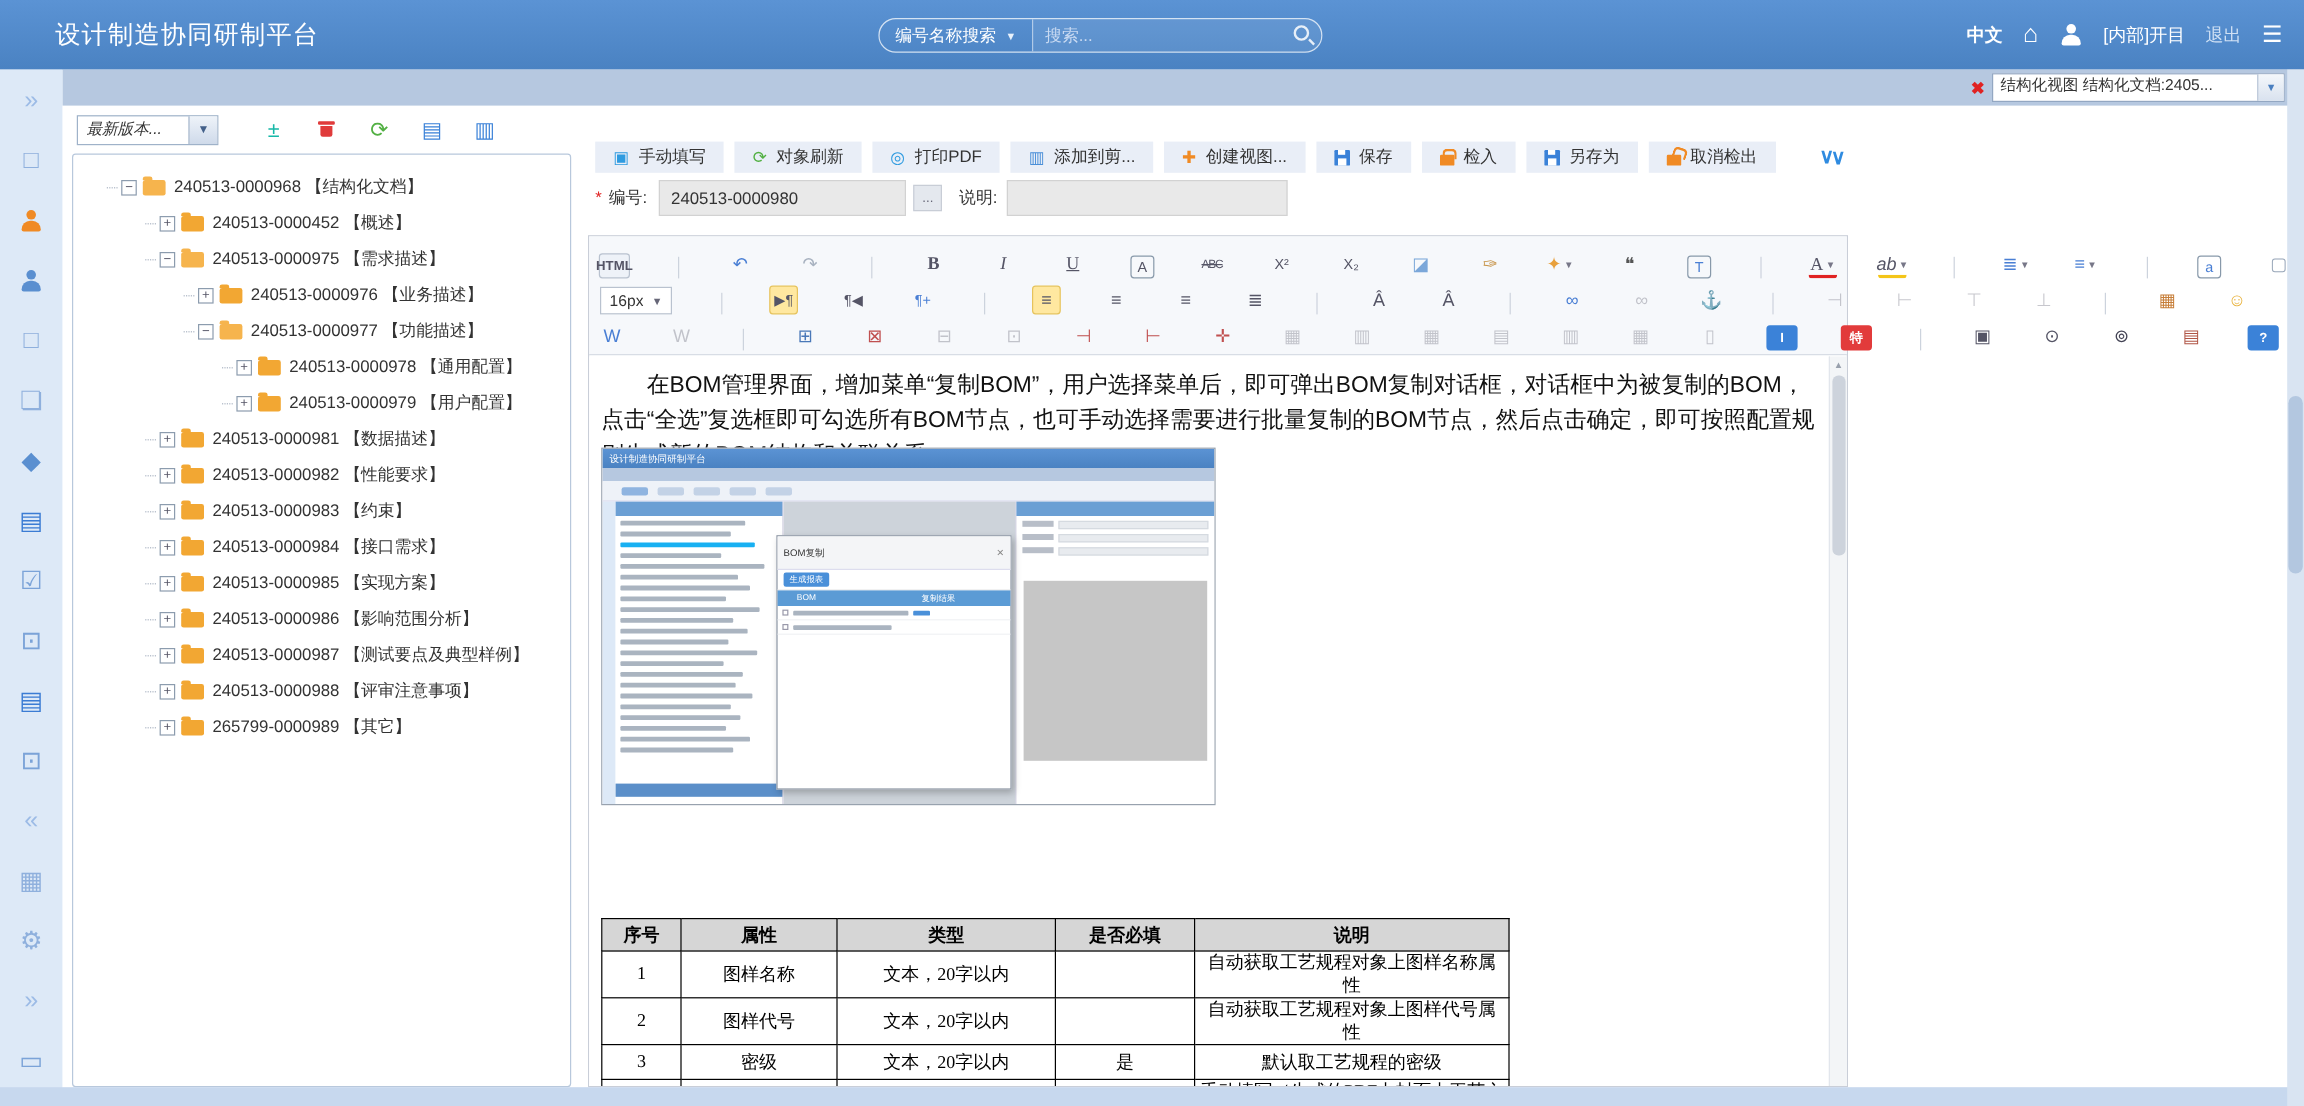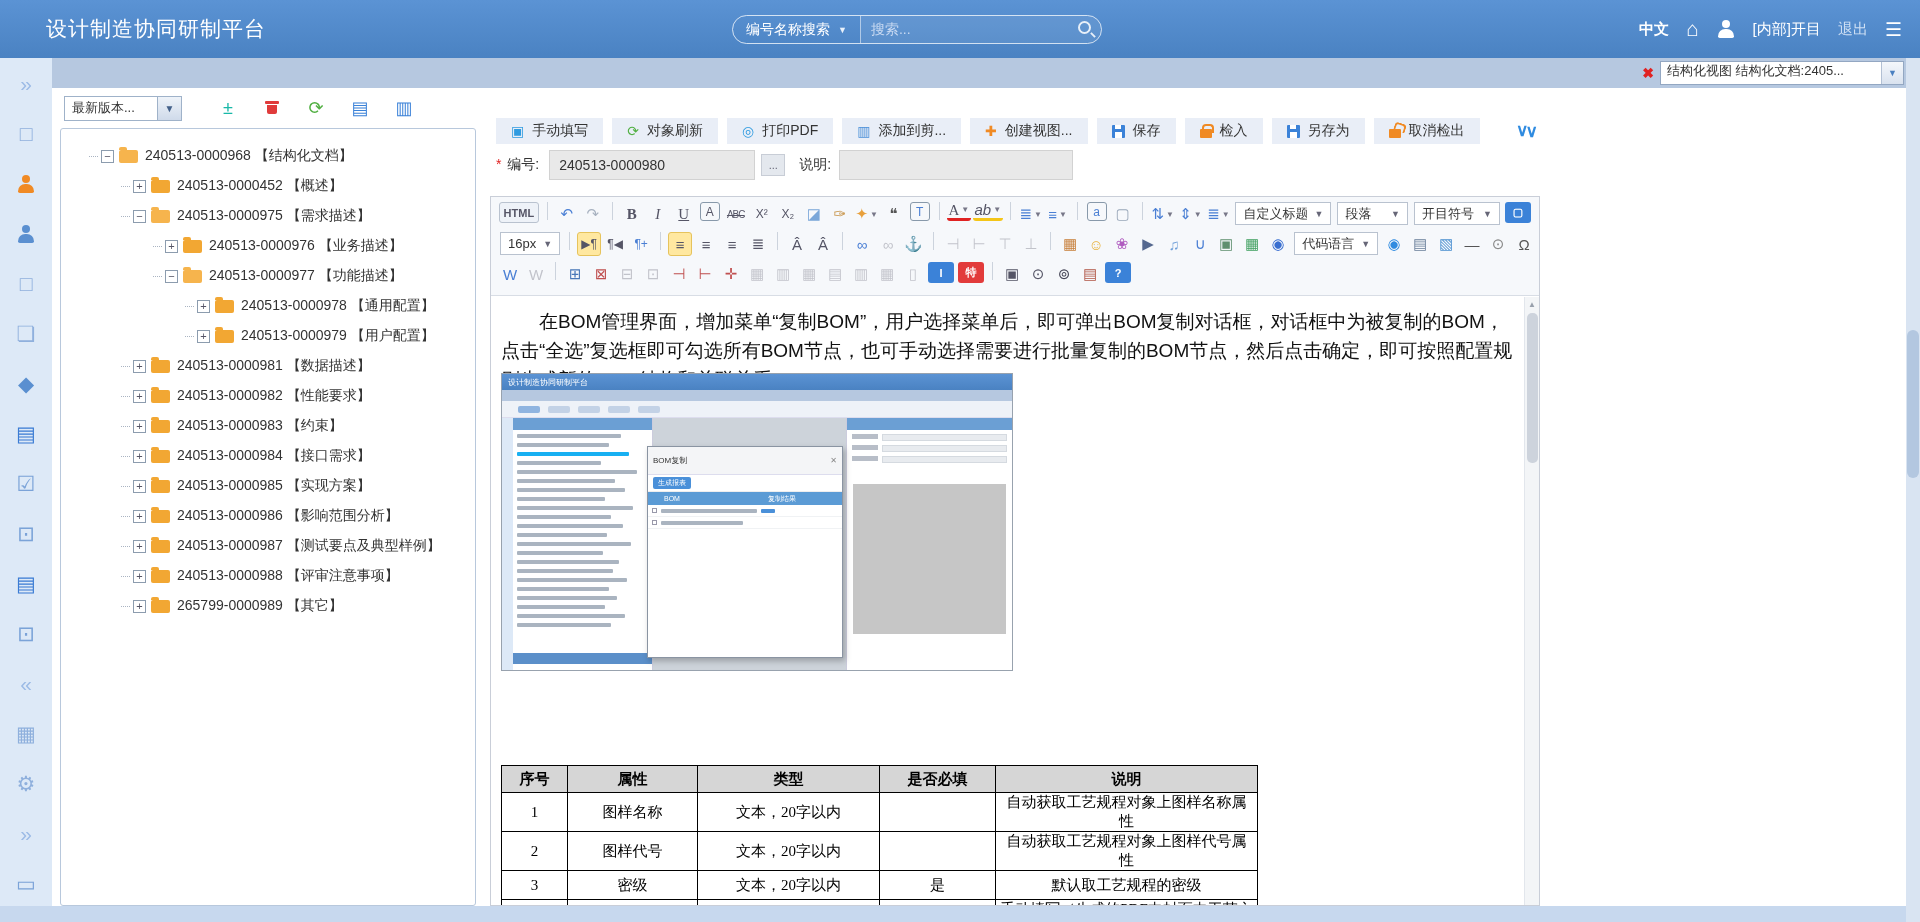--- a/index.html
+++ b/index.html
@@ -45,21 +45,21 @@
     display:flex; align-items:center; justify-content:center; color:#4a7fc0; font-size:9px; }
 
   
   .rail { position:absolute; left:0; top:58px; bottom:0; width:52px; background:#dde9f7;
     display:flex; flex-direction:column; align-items:center; padding-top:14px; gap:26px; }
   .rail .ric { width:26px; height:24px; display:flex; align-items:center; justify-content:center;
     font-size:21px; cursor:pointer; }
 
   
   .tree-toolbar { position:absolute; left:64px; top:95px; height:26px; display:flex; align-items:center; }
-  .ver-dd { display:flex; height:25px; border:1px solid #9fb2c9; background:#fff; cursor:pointer; }
+  .ver-dd { display:flex; height:25px; border:1px solid #9fb2c9; background:#fff; cursor:pointer;font-style:italic; }
   .ver-dd .val { width:92px; font-size:13px; color:#333; display:flex; align-items:center; padding-left:7px; }
   .ver-dd .btn { width:24px; background:linear-gradient(#eef3f9,#cfdaea); border-left:1px solid #9fb2c9;
     display:flex; align-items:center; justify-content:center; color:#44618a; font-size:10px; }
   .tree-icons { display:flex; align-items:center; gap:24px; margin-left:36px; }
   .tree-icons .tic { font-size:18px; cursor:pointer; width:20px; text-align:center; }
   .icon-trash { position:relative; width:12px; height:13px; display:inline-block; }
   .icon-trash::before { content:""; position:absolute; left:-1px; top:0; width:14px; height:3px; background:#e03b3b; border-radius:1px; }
   .icon-trash::after { content:""; position:absolute; left:1px; top:4px; width:10px; height:9px; background:#e03b3b; border-radius:0 0 2px 2px; }
 
   .treebox { position:absolute; left:60px; top:128px; width:416px; height:778px; border:1px solid #b8c8dc;
@@ -99,21 +99,21 @@
   .req { color:#e02222; margin-right:2px; }
   .flabel { font-weight:normal; color:#333; }
   .finput { height:30px; background:#e9e9e9; border:1px solid #d2d2d2; display:flex; align-items:center;
     padding:0 9px; color:#333; font-size:14px; }
   .morebtn { width:24px; height:22px; background:#e4e8ee; border:1px solid #c8cdd6; color:#667; font-size:11px;
     display:flex; align-items:center; justify-content:center; margin:0 10px 0 6px; cursor:pointer; }
 
   
   .editor { position:absolute; left:490px; top:196px; width:1050px; height:710px; border:1px solid #c9ced8; background:#fff; }
   .ed-toolbar { background:#f6f8fb; border-bottom:1px solid #d8dde5; padding:5px 6px 3px 6px; }
-  .ed-row { display:flex; align-items:flex-start; height:30px; }
+  .ed-row { display:flex; align-items:flex-end; height:30px;gap:32px; }
   .icon-btn { min-width:24px; height:24px; display:flex; align-items:center; justify-content:center;
     font-size:15px; color:#556; border-radius:3px; margin:0 1px; cursor:pointer; padding:0 2px; }
   .icon-btn.small { font-size:12px; }
   .icon-btn.active { background:#ffe8a0; border:1px solid #e6c35c; }
   .icon-btn.disabled { opacity:.32; }
   .icon-btn .caret2 { font-size:8px; color:#778; margin-left:2px; }
   .t-b { font-weight:bold; font-family:"Liberation Serif", serif; }
   .t-i { font-style:italic; font-family:"Liberation Serif", serif; }
   .t-u { text-decoration:underline; font-family:"Liberation Serif", serif; }
   .t-box { border:1px solid #8899aa !important; font-size:12px !important; min-width:20px; height:19px; margin:0 3px; }

